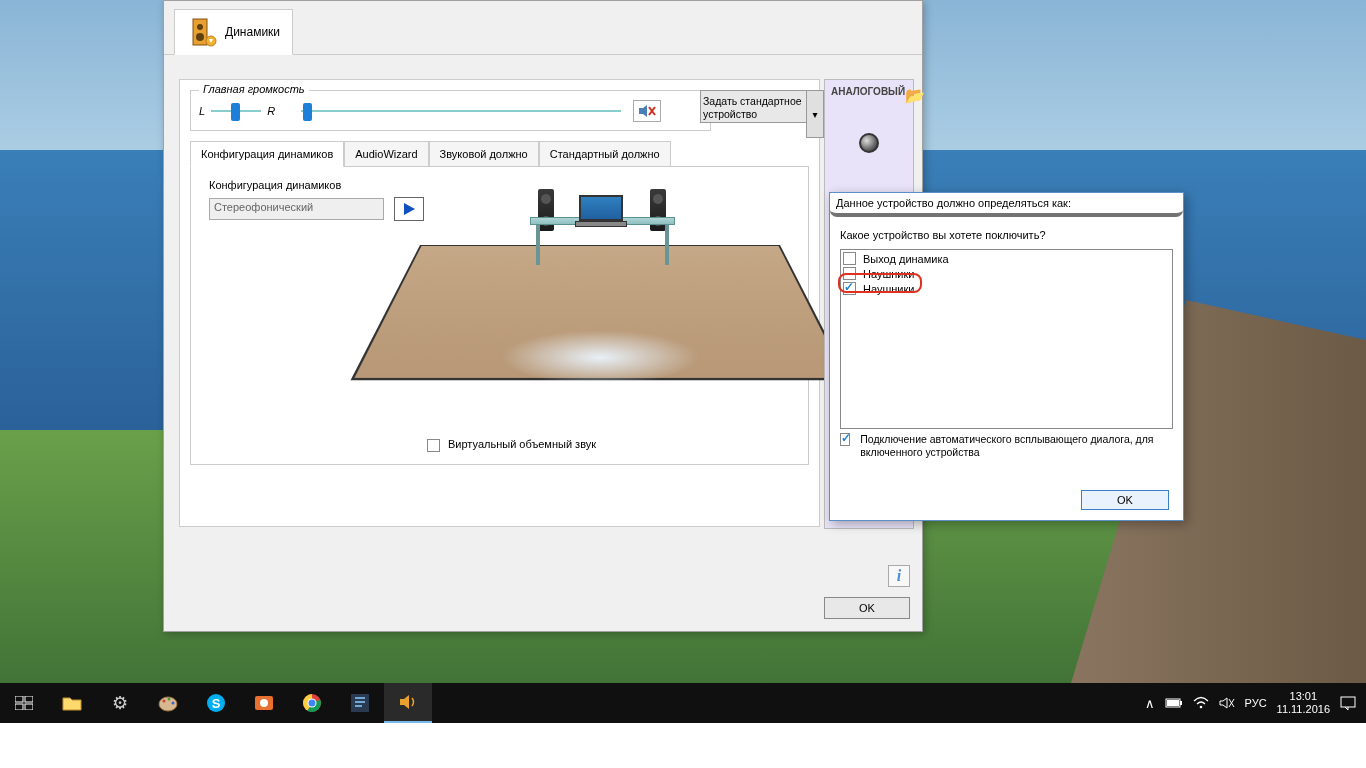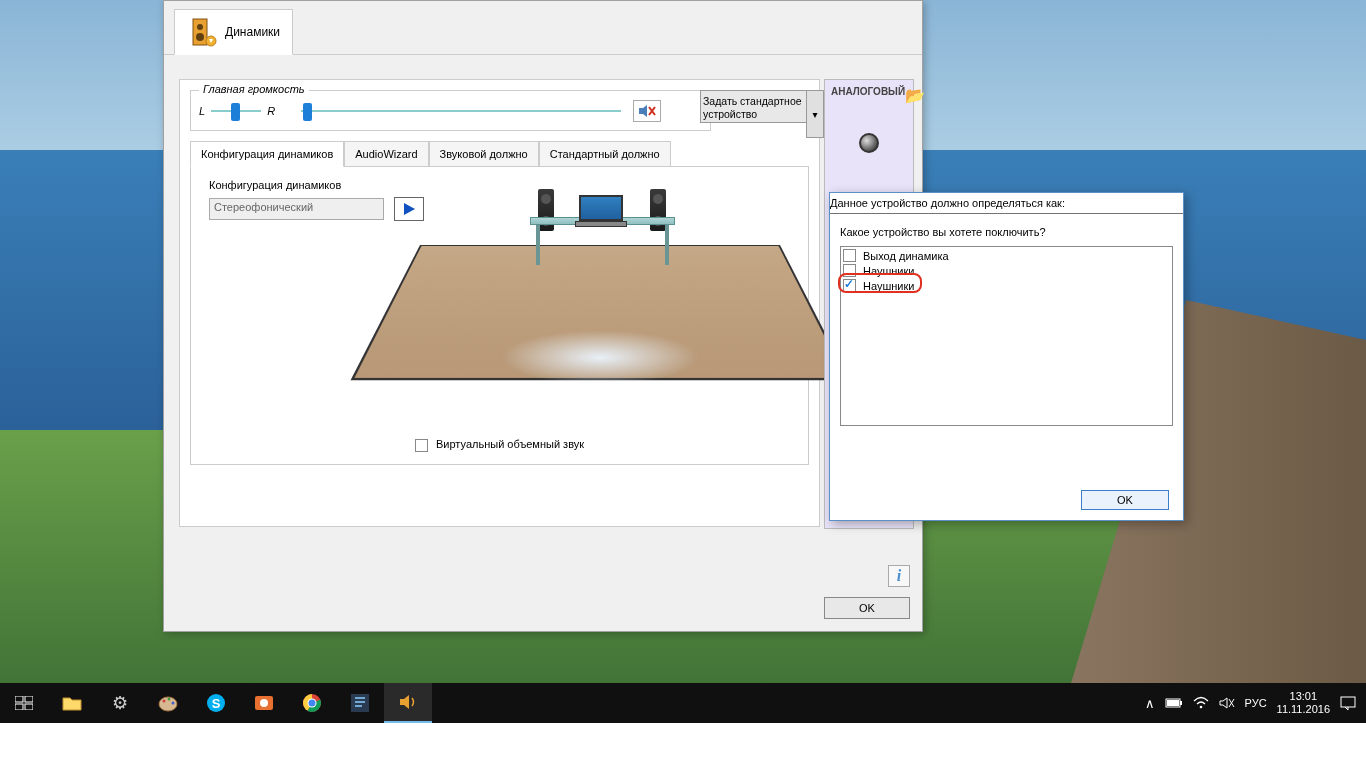--- a/index.html
+++ b/index.html
@@ -57,38 +57,38 @@
 .desk { position:absolute; left:120px; top:42px; width:145px; height:50px; }
 .desk-top { width:100%; height:8px; background:linear-gradient(#b0d4d4,#8fc0c0); border:1px solid #5a9090; }
 .desk-leg { position:absolute; width:4px; height:40px; background:#6a9595; top:8px; }
 .laptop { position:absolute; left:165px; top:20px; width:52px; height:34px; }
 .laptop-screen { width:44px; height:26px; background:linear-gradient(#3080c0,#2060a0); border:2px solid #333; margin:0 auto; }
 .laptop-base { width:52px; height:6px; background:#888; border:1px solid #333; }
 .speaker { position:absolute; width:16px; height:42px; background:linear-gradient(#3a3a3a,#1a1a1a); border-radius:2px; top:14px; }
 .speaker::before { content:''; position:absolute; width:10px; height:10px; background:#555; border-radius:50%; top:5px; left:3px; }
 .speaker::after { content:''; position:absolute; width:10px; height:10px; background:#555; border-radius:50%; bottom:5px; left:3px; }
 
-.surround-row { position:absolute; bottom:12px; left:0; width:100%; text-align:center; font-size:11px; }
+.surround-row { position:absolute; bottom:12px; left:12px; width:100%; text-align:center; font-size:11px; }
 .chk { width:13px; height:13px; border:1px solid #888; display:inline-block; vertical-align:middle; margin-right:5px; background:#fff; position:relative; }
 .chk.checked::after { content:'✓'; position:absolute; top:-3px; left:0; font-size:12px; color:#1e7fd8; font-weight:bold; }
 
 .right-panel { position:absolute; right:8px; top:78px; width:90px; height:450px; background:#e8e3f8; border:1px solid #bbb; padding:6px; }
 .right-title { font-size:10px; font-weight:bold; color:#444; display:flex; justify-content:space-between; align-items:start; }
 .folder-icon { font-size:16px; }
 .jack-dot { width:20px; height:20px; border-radius:50%; background:radial-gradient(circle at 35% 35%,#ddd,#666 60%,#222); border:2px solid #333; margin:28px auto 0; }
 
 .info-btn { position:absolute; right:12px; bottom:44px; width:22px; height:22px; border:1px solid #aaa; background:#f8f8f8; font-style:italic; color:#4a90d0; font-family:Georgia,serif; font-weight:bold; display:flex; align-items:center; justify-content:center; }
 .ok-main { position:absolute; right:12px; bottom:12px; width:86px; height:22px; background:#e8e8e8; border:1px solid #888; font-size:11px; }
 
 .dialog {
   position:absolute; left:829px; top:192px; width:355px; height:329px;
   background:#fff; border:1px solid #5a8fc8; z-index:20;
   box-shadow:3px 3px 10px rgba(0,0,0,.3);
 }
-.dialog-title { padding:4px 0; font-size:11px; border-bottom:1px solid #737373; }
+.dialog-title { padding:4px 6px; font-size:11px; border-bottom:4px solid #737373;border-radius:7px; }
 .dialog-q { padding:12px 10px 6px; font-size:11px; }
 .dialog-list { margin:2px 10px; border:1px solid #888; height:180px; background:#fff; padding:1px 2px; font-size:11px; }
 .dl-row { display:flex; align-items:center; gap:2px; height:15px; }
 .highlight-red { position:absolute; border:2px solid #e03020; border-radius:8px; pointer-events:none; }
 .dialog-auto { display:flex; align-items:flex-start; gap:5px; padding:2px 10px 2px; font-size:10.5px; line-height:1.25; }
 .dialog-ok { position:absolute; right:14px; bottom:10px; width:88px; height:20px; border:1px solid #3a7fc8; background:#eaf3fd; font-size:11px; }
 
 .taskbar { position:absolute; left:0; bottom:45px; width:100%; height:40px; background:#101010; z-index:30; display:flex; align-items:center; }
 .tb-left { display:flex; align-items:center; height:100%; }
 .tb-item { width:48px; height:40px; display:flex; align-items:center; justify-content:center; font-size:16px; color:#fff; cursor:pointer; }
@@ -220,20 +220,24 @@
     <div class="dl-row">
       <span class="chk"></span>
       <span>Наушники</span>
     </div>
     <div class="dl-row">
       <span class="chk checked"></span>
       <span>Наушники</span>
     </div>
   </div>
   <div class="highlight-red" style="left:8px; top:80px; width:84px; height:20px;"></div>
+  <div class="dialog-auto">
+    <span class="chk checked"></span>
+    <span>Подключение автоматического всплывающего диалога, для включенного устройства</span>
+  </div>
   <button class="dialog-ok">OK</button>
 </div>
 
 <div class="taskbar">
   <div class="tb-left">
     <div class="tb-item">
       <svg width="18" height="14">
           <rect x="0" y="0" width="8" height="6" fill="none" stroke="#fff"></rect>
           <rect x="10" y="0" width="8" height="6" fill="none" stroke="#fff"></rect>
           <rect x="0" y="8" width="8" height="6" fill="none" stroke="#fff"></rect>

